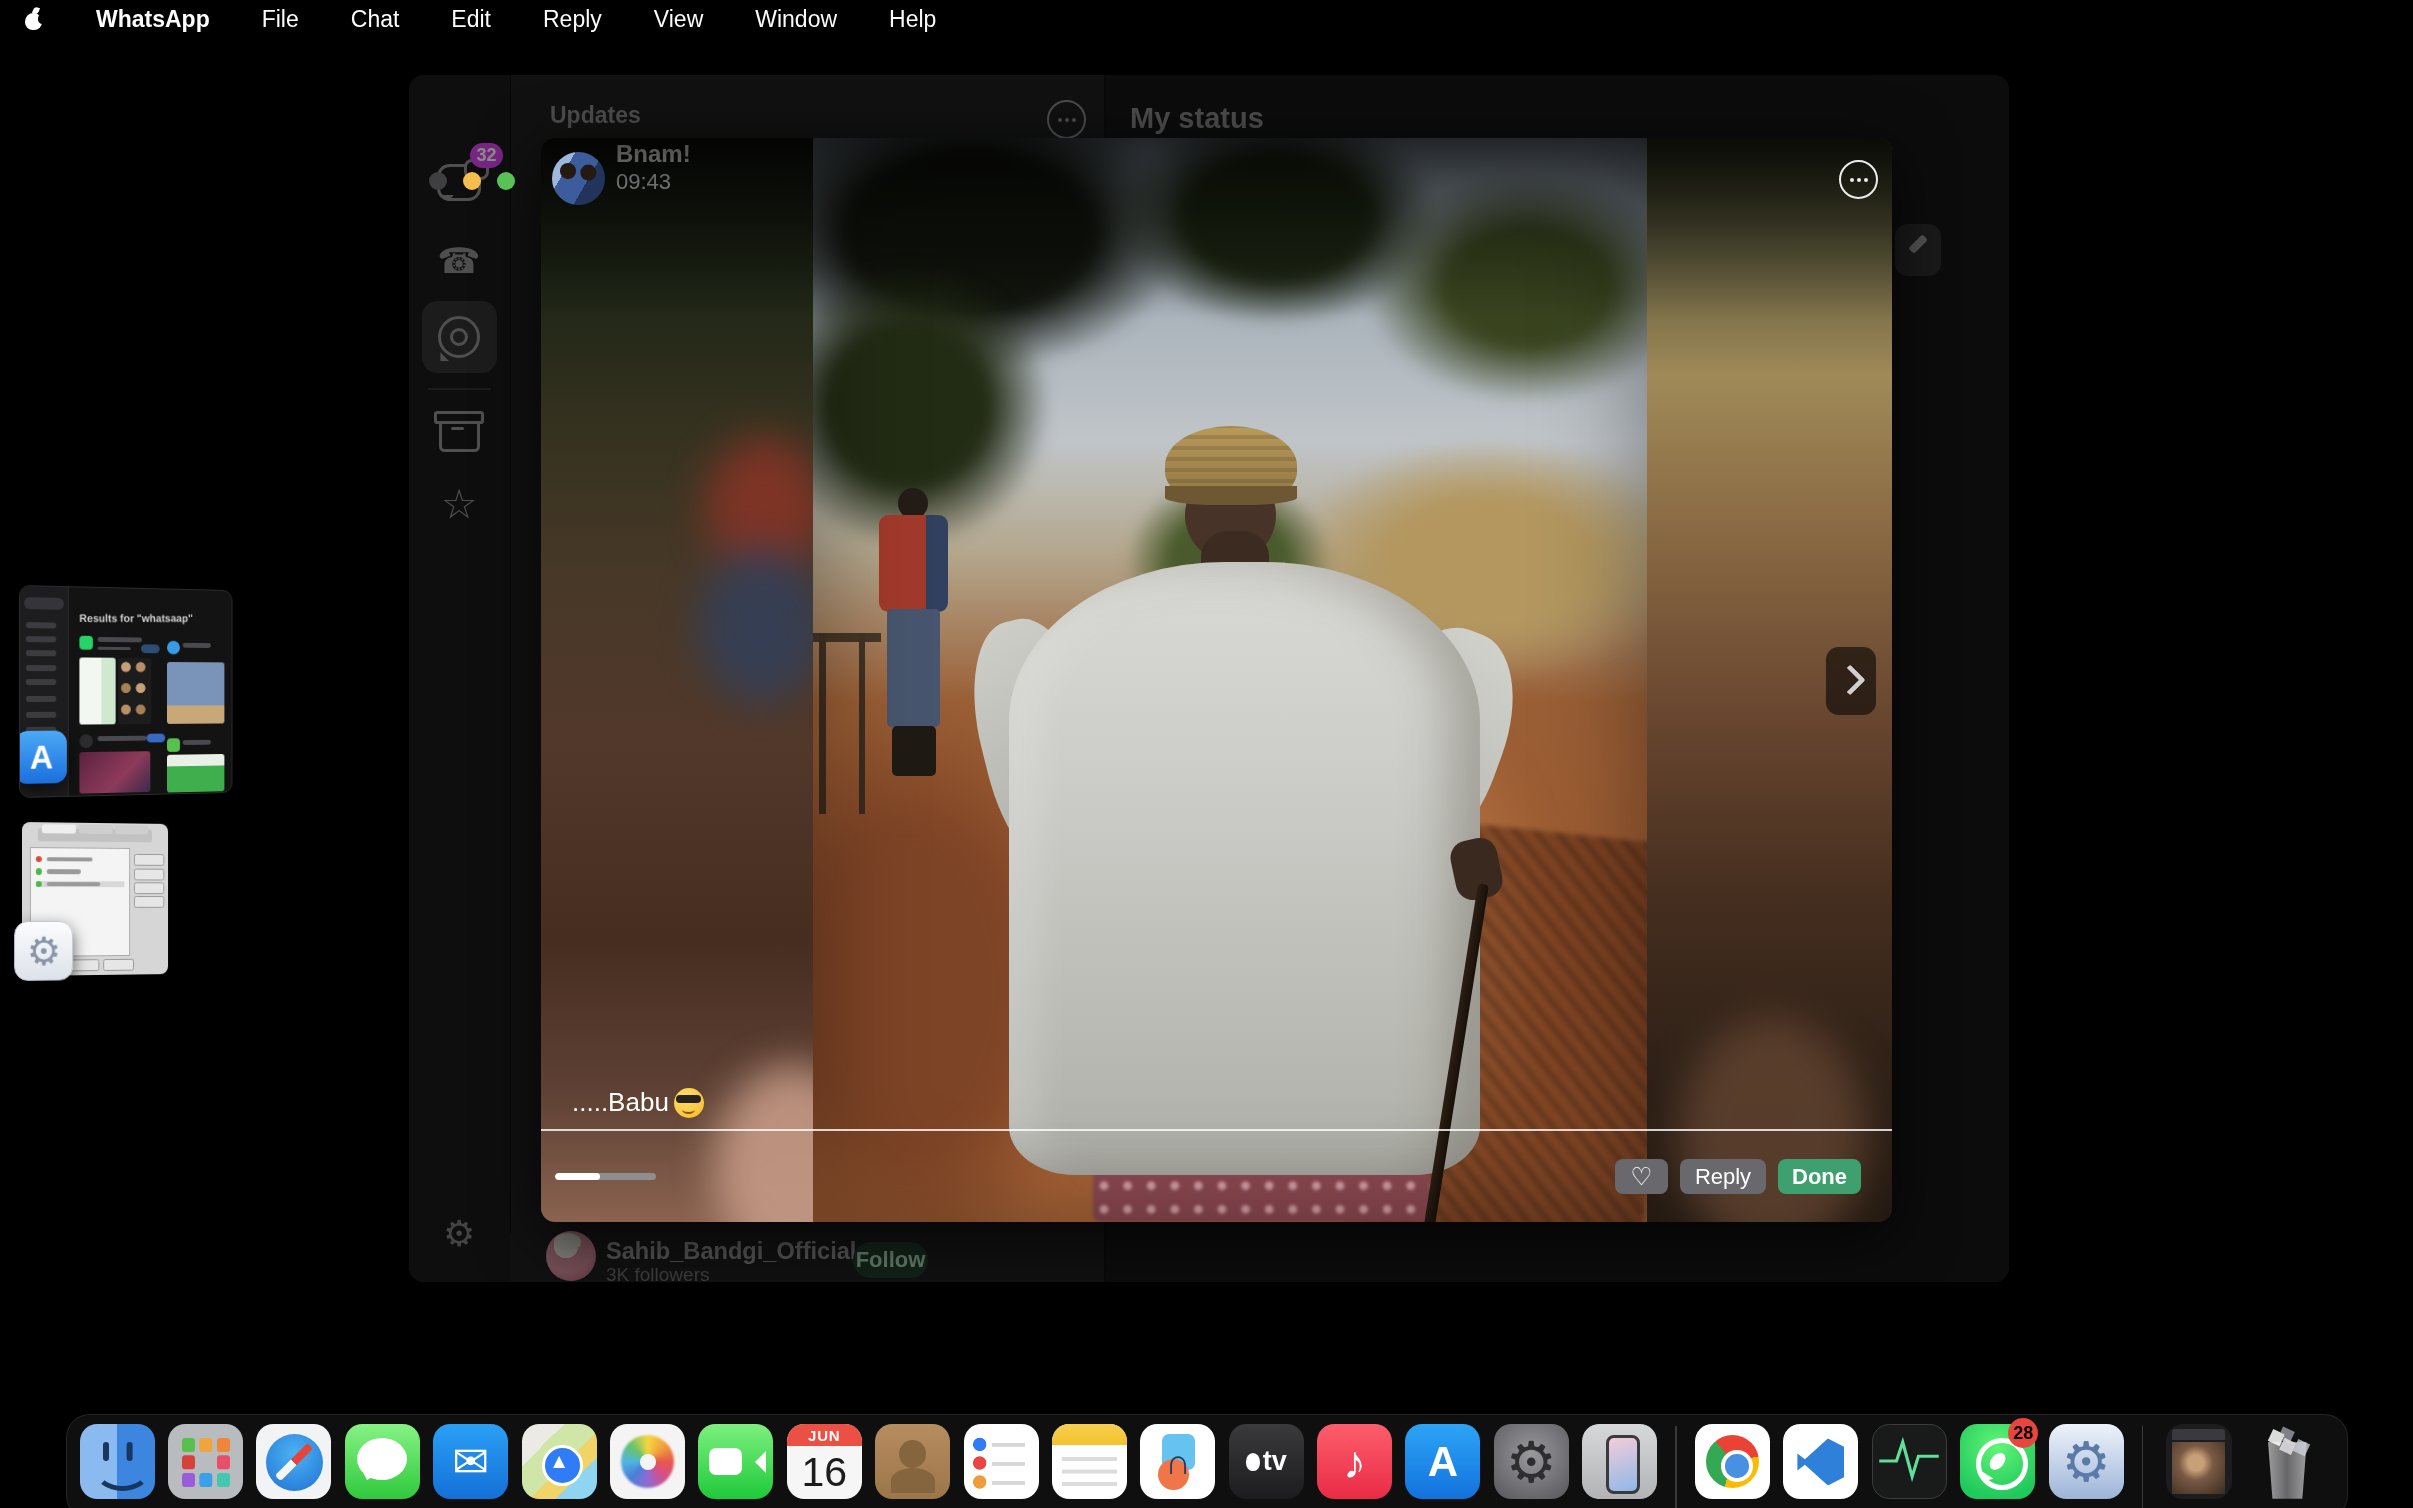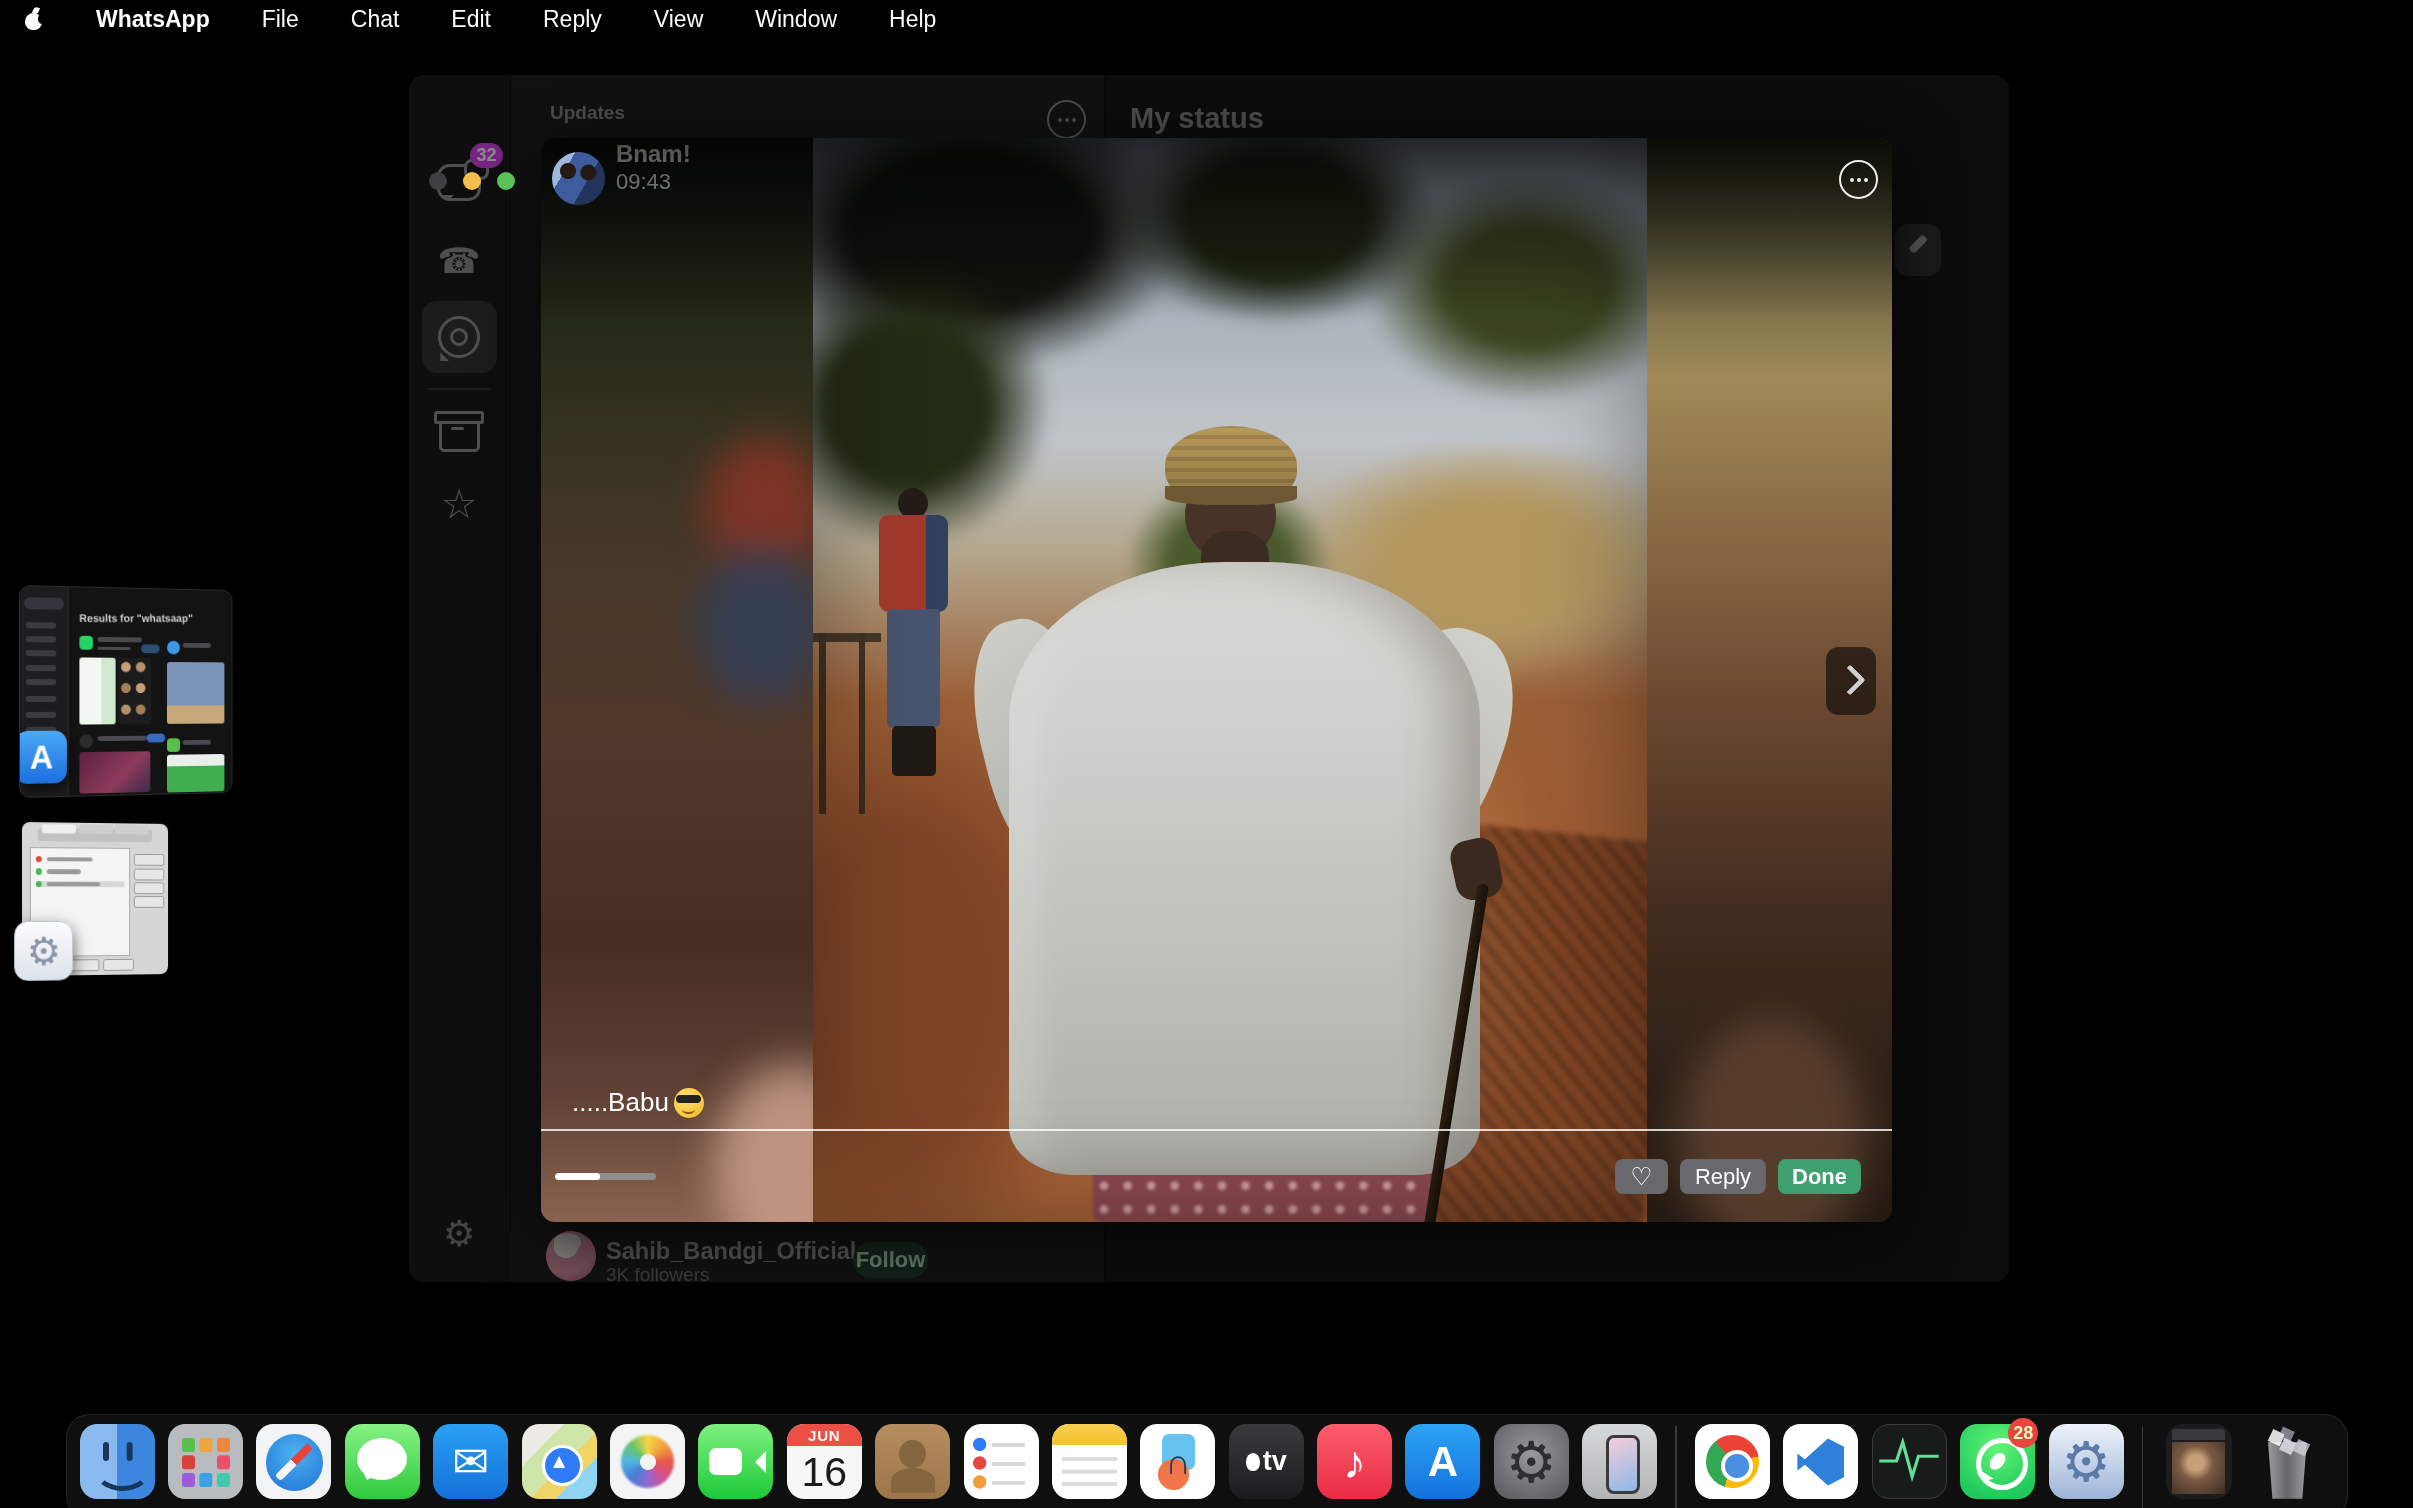--- a/index.html
+++ b/index.html
@@ -87,21 +87,21 @@
   .sb-status::after{content:"";position:absolute;left:8.6px;top:8.6px;width:12.6px;height:12.6px;border:3.1px solid #909090;border-radius:50%;}
   .sb-archive{width:35px;height:27px;border:3.1px solid #909090;border-radius:5.5px;}
   .sb-archive::before{content:"";position:absolute;left:-7.9px;top:-11px;width:44px;height:7.9px;border:3.1px solid #909090;border-radius:3.1px;background:#1b1b1b;}
   .sb-archive::after{content:"";position:absolute;left:9.4px;top:5.5px;width:12.6px;height:3.1px;background:#909090;border-radius:1.6px;}
   .sb-star{font-size:41px;line-height:1;}
   .sb-settings{font-size:36px;line-height:1;color:#7c7c7c;}
   .sb-badge{position:absolute;top:-3.1px;right:-6.3px;min-width:20.4px;height:25px;padding:0 6.3px;background:#d946ef;border-radius:13.4px;
      color:#fff;font-size:18px;font-weight:bold;display:flex;align-items:center;justify-content:center;}
   .sb-divider{position:absolute;left:19px;width:63px;height:1.6px;background:#333;}
 
-  #hdr-updates{position:absolute;left:141px;top:27px;font-size:19px;font-weight:bold;color:#8b8b8b;z-index:1;}
+  #hdr-updates{position:absolute;left:141px;top:27px;font-size:23px;font-weight:bold;color:#8b8b8b;z-index:1;}
   #hdr-mystatus{position:absolute;left:721px;top:27px;font-size:29px;font-weight:bold;color:#8b8b8b;z-index:1;}
   .circle-dots{position:absolute;width:35px;height:35px;border:2.4px solid #8a8a8a;border-radius:50%;z-index:1;}
   .circle-dots i{position:absolute;left:50%;top:50%;width:3.9px;height:3.9px;margin:-1.6px 0 0 -1.6px;border-radius:50%;background:#8a8a8a;box-shadow:-7px 0 0 #8a8a8a,7px 0 0 #8a8a8a;}
   #updates-more{left:638px;top:25px;}
   #panel-divider{position:absolute;left:695px;top:0;width:1.6px;height:100%;background:#121212;z-index:1;}
   #right-panel{position:absolute;left:696px;top:0;right:0;height:100%;background:#171717;z-index:0;}
   #new-status-btn{position:absolute;left:1486px;top:149px;width:46px;height:52px;background:rgba(255,255,255,.06);border-radius:12.6px;z-index:3;}
   #new-status-btn::after{content:"";position:absolute;left:12.6px;top:15.7px;width:20.4px;height:7.9px;background:rgba(255,255,255,.25);border-radius:3.1px;transform:rotate(-45deg);}
 
   
@@ -177,21 +177,21 @@
   #heart-btn{left:1074px;width:53px;font-size:25px;}
   #reply-btn{left:1139px;width:86px;}
   #done-btn{left:1237px;width:83px;background:#3fa06f;font-weight:bold;}
 
   
   #dock{position:absolute;left:66px;top:1414px;width:2282px;height:105px;background:rgba(28,28,30,.55);
         border:0.8px solid rgba(255,255,255,.09);border-radius:23.6px;display:flex;align-items:flex-start;
         padding:7.9px 12.6px 0 12.6px;box-sizing:border-box;gap:13.4px;z-index:2;}
   .dock-item{position:relative;width:75px;height:94px;flex:0 0 auto;}
   .appicon{position:absolute;left:0;top:1.6px;width:75px;height:75px;border-radius:17.3px;overflow:hidden;}
-  .badge{position:absolute;top:-4.7px;right:-3.1px;min-width:30px;height:30px;border-radius:15px;background:#e8453c;color:#fef9c3;
+  .badge{position:absolute;top:-4.7px;right:-3.1px;min-width:30px;height:30px;border-radius:15px;background:#e8453c;color:#000000;
          font-size:18px;font-weight:bold;display:flex;align-items:center;justify-content:center;z-index:3;}
   .dock-sep{width:1.6px;height:82px;background:rgba(255,255,255,.18);margin:3.1px 4.7px 0 4.7px;flex:0 0 auto;}
   .glyph{position:absolute;inset:0;display:flex;align-items:center;justify-content:center;}
 
   .ic-finder{background:linear-gradient(90deg,#8abaf0 0 50%,#3d86e0 50%);}
   .ic-finder::before{content:"";position:absolute;left:23.6px;top:17.3px;width:5.5px;height:19px;background:#17375e;border-radius:3.1px;box-shadow:23.6px 0 0 #17375e;}
   .ic-finder::after{content:"";position:absolute;left:14px;top:23.6px;width:47px;height:33px;border:5.5px solid transparent;border-bottom-color:#17375e;border-radius:50%;}
   .ic-launchpad{background:#b9bcbf;}
   .ic-launchpad::before{content:"";position:absolute;left:14px;top:14px;width:13.4px;height:13.4px;border-radius:3.1px;background:#58c04c;
      box-shadow:17.3px 0 0 #f0a43c,35px 0 0 #f0853c,0 17.3px 0 #d8413a,17.3px 17.3px 0 #b8bcc0,35px 17.3px 0 #e8506a,0 35px 0 #9a5cd8,17.3px 35px 0 #3aa0e8,35px 35px 0 #42c8b0;}

